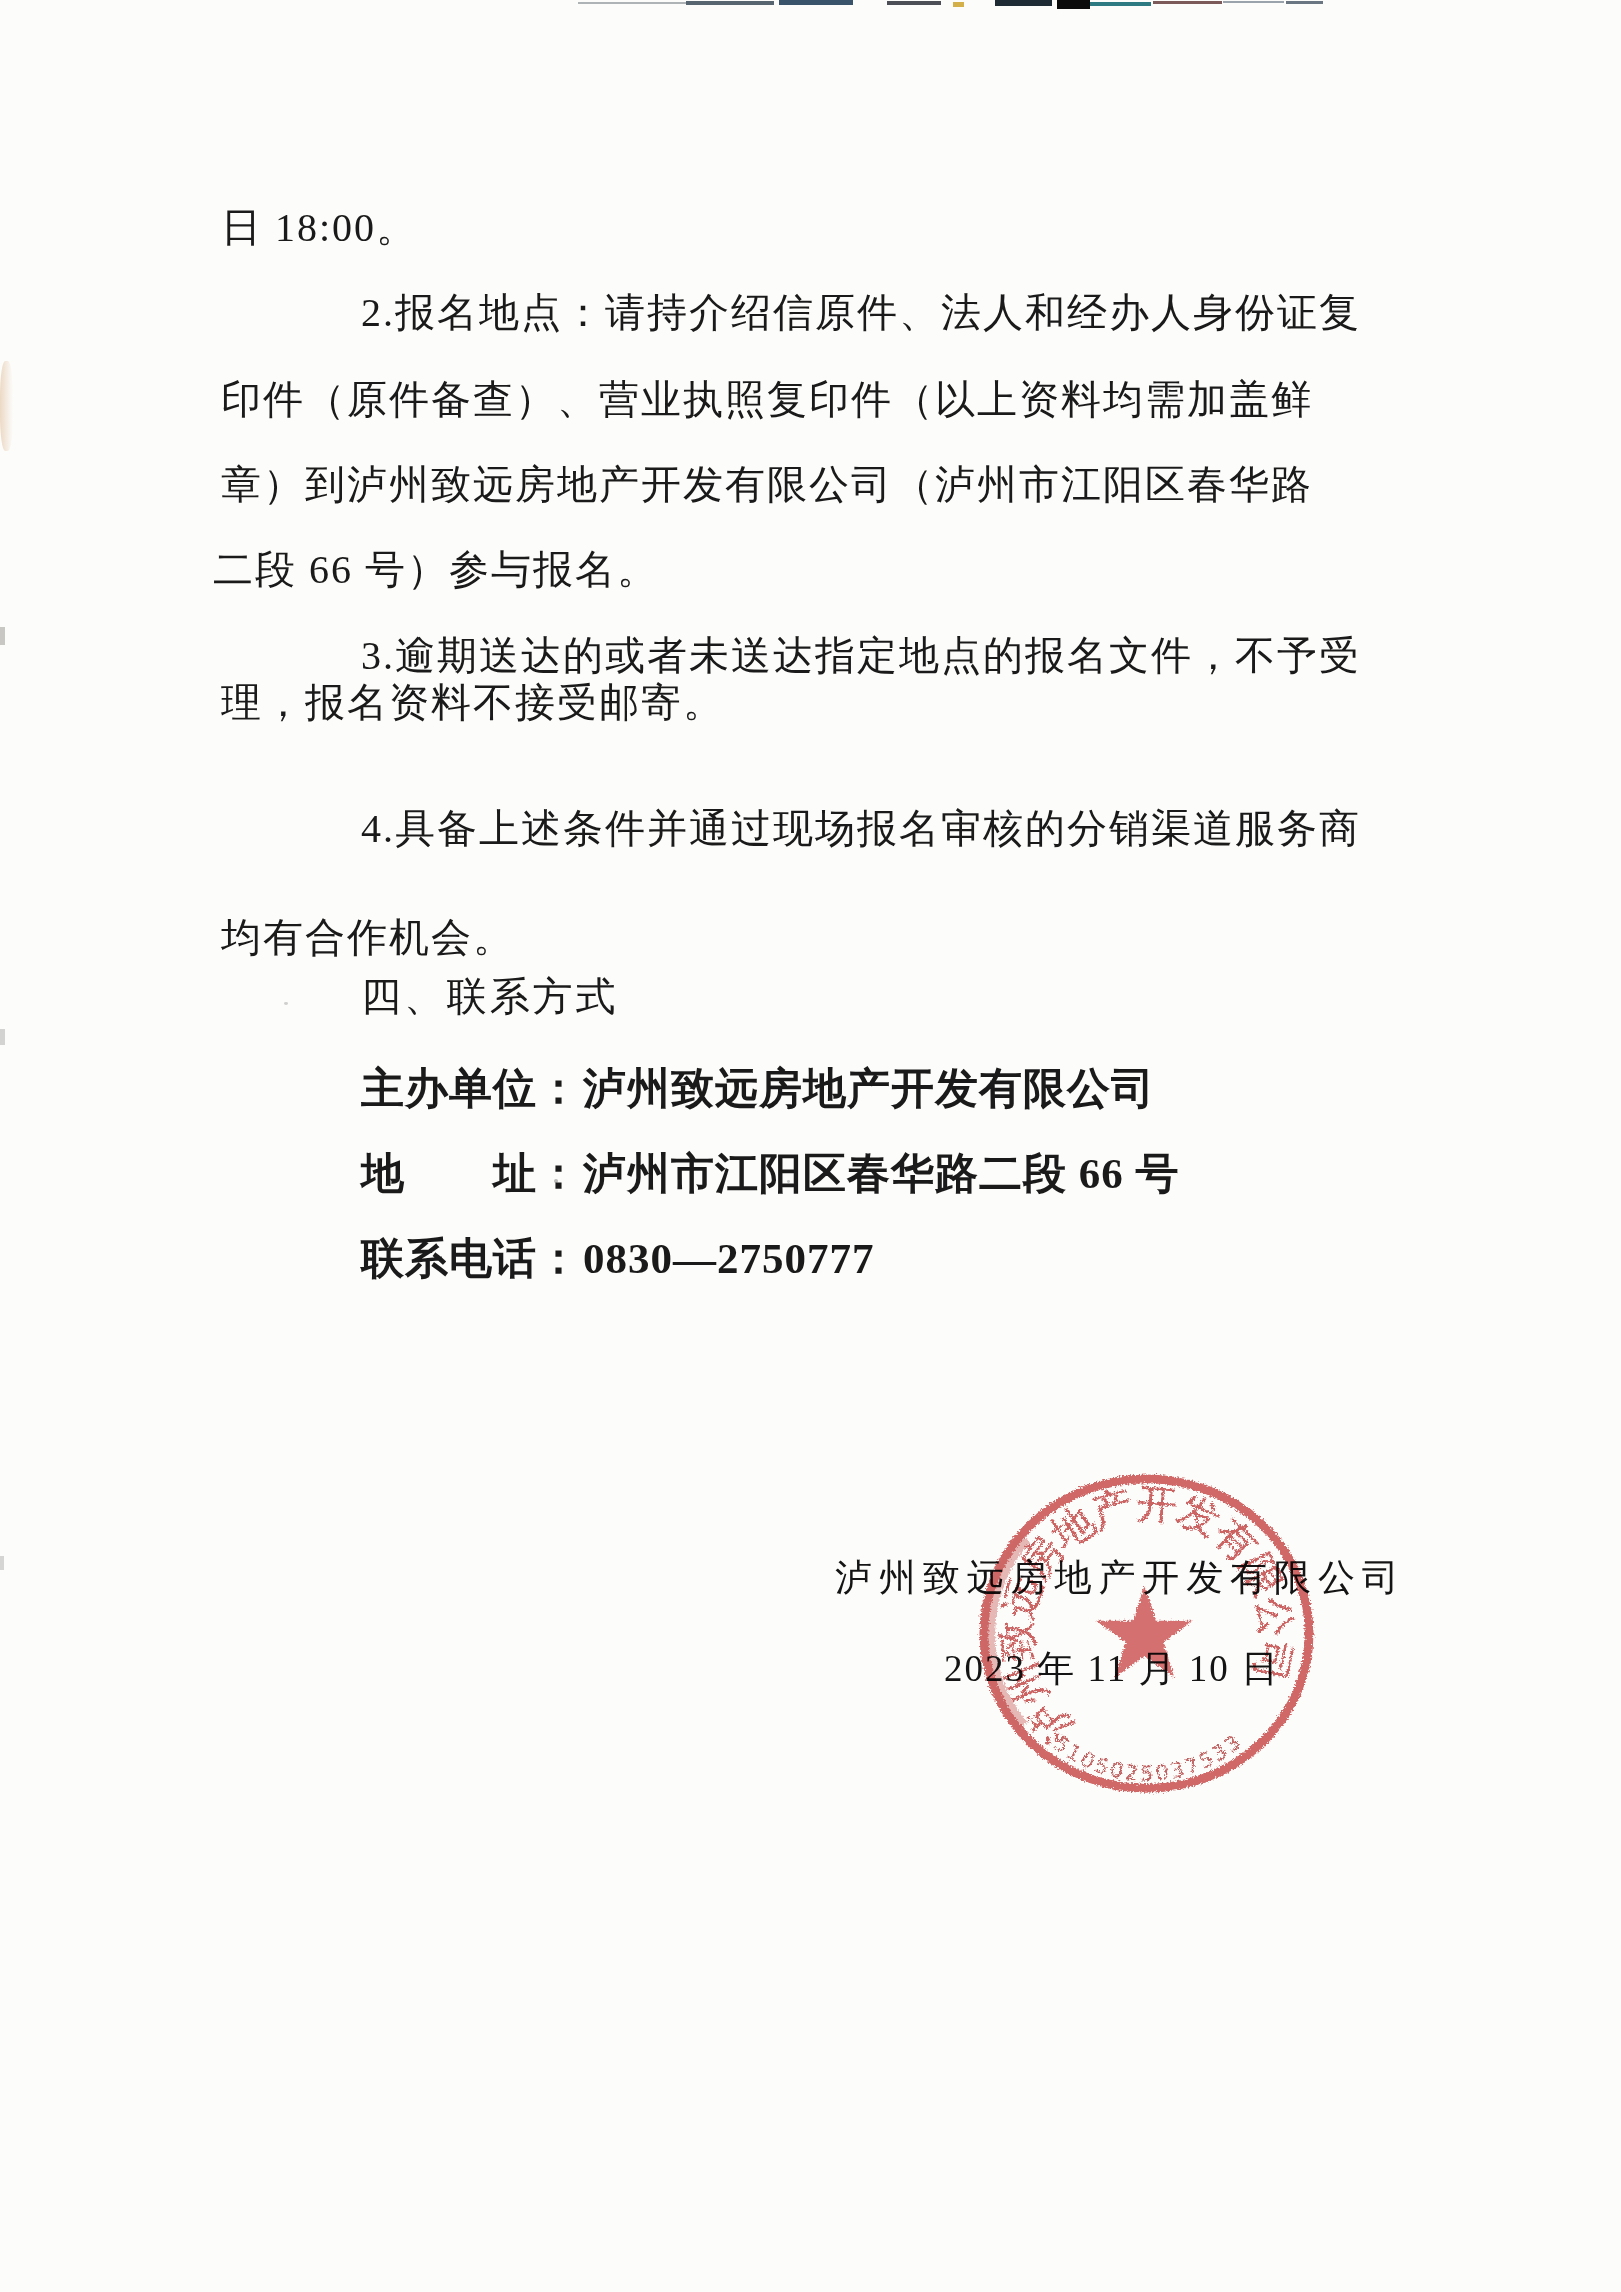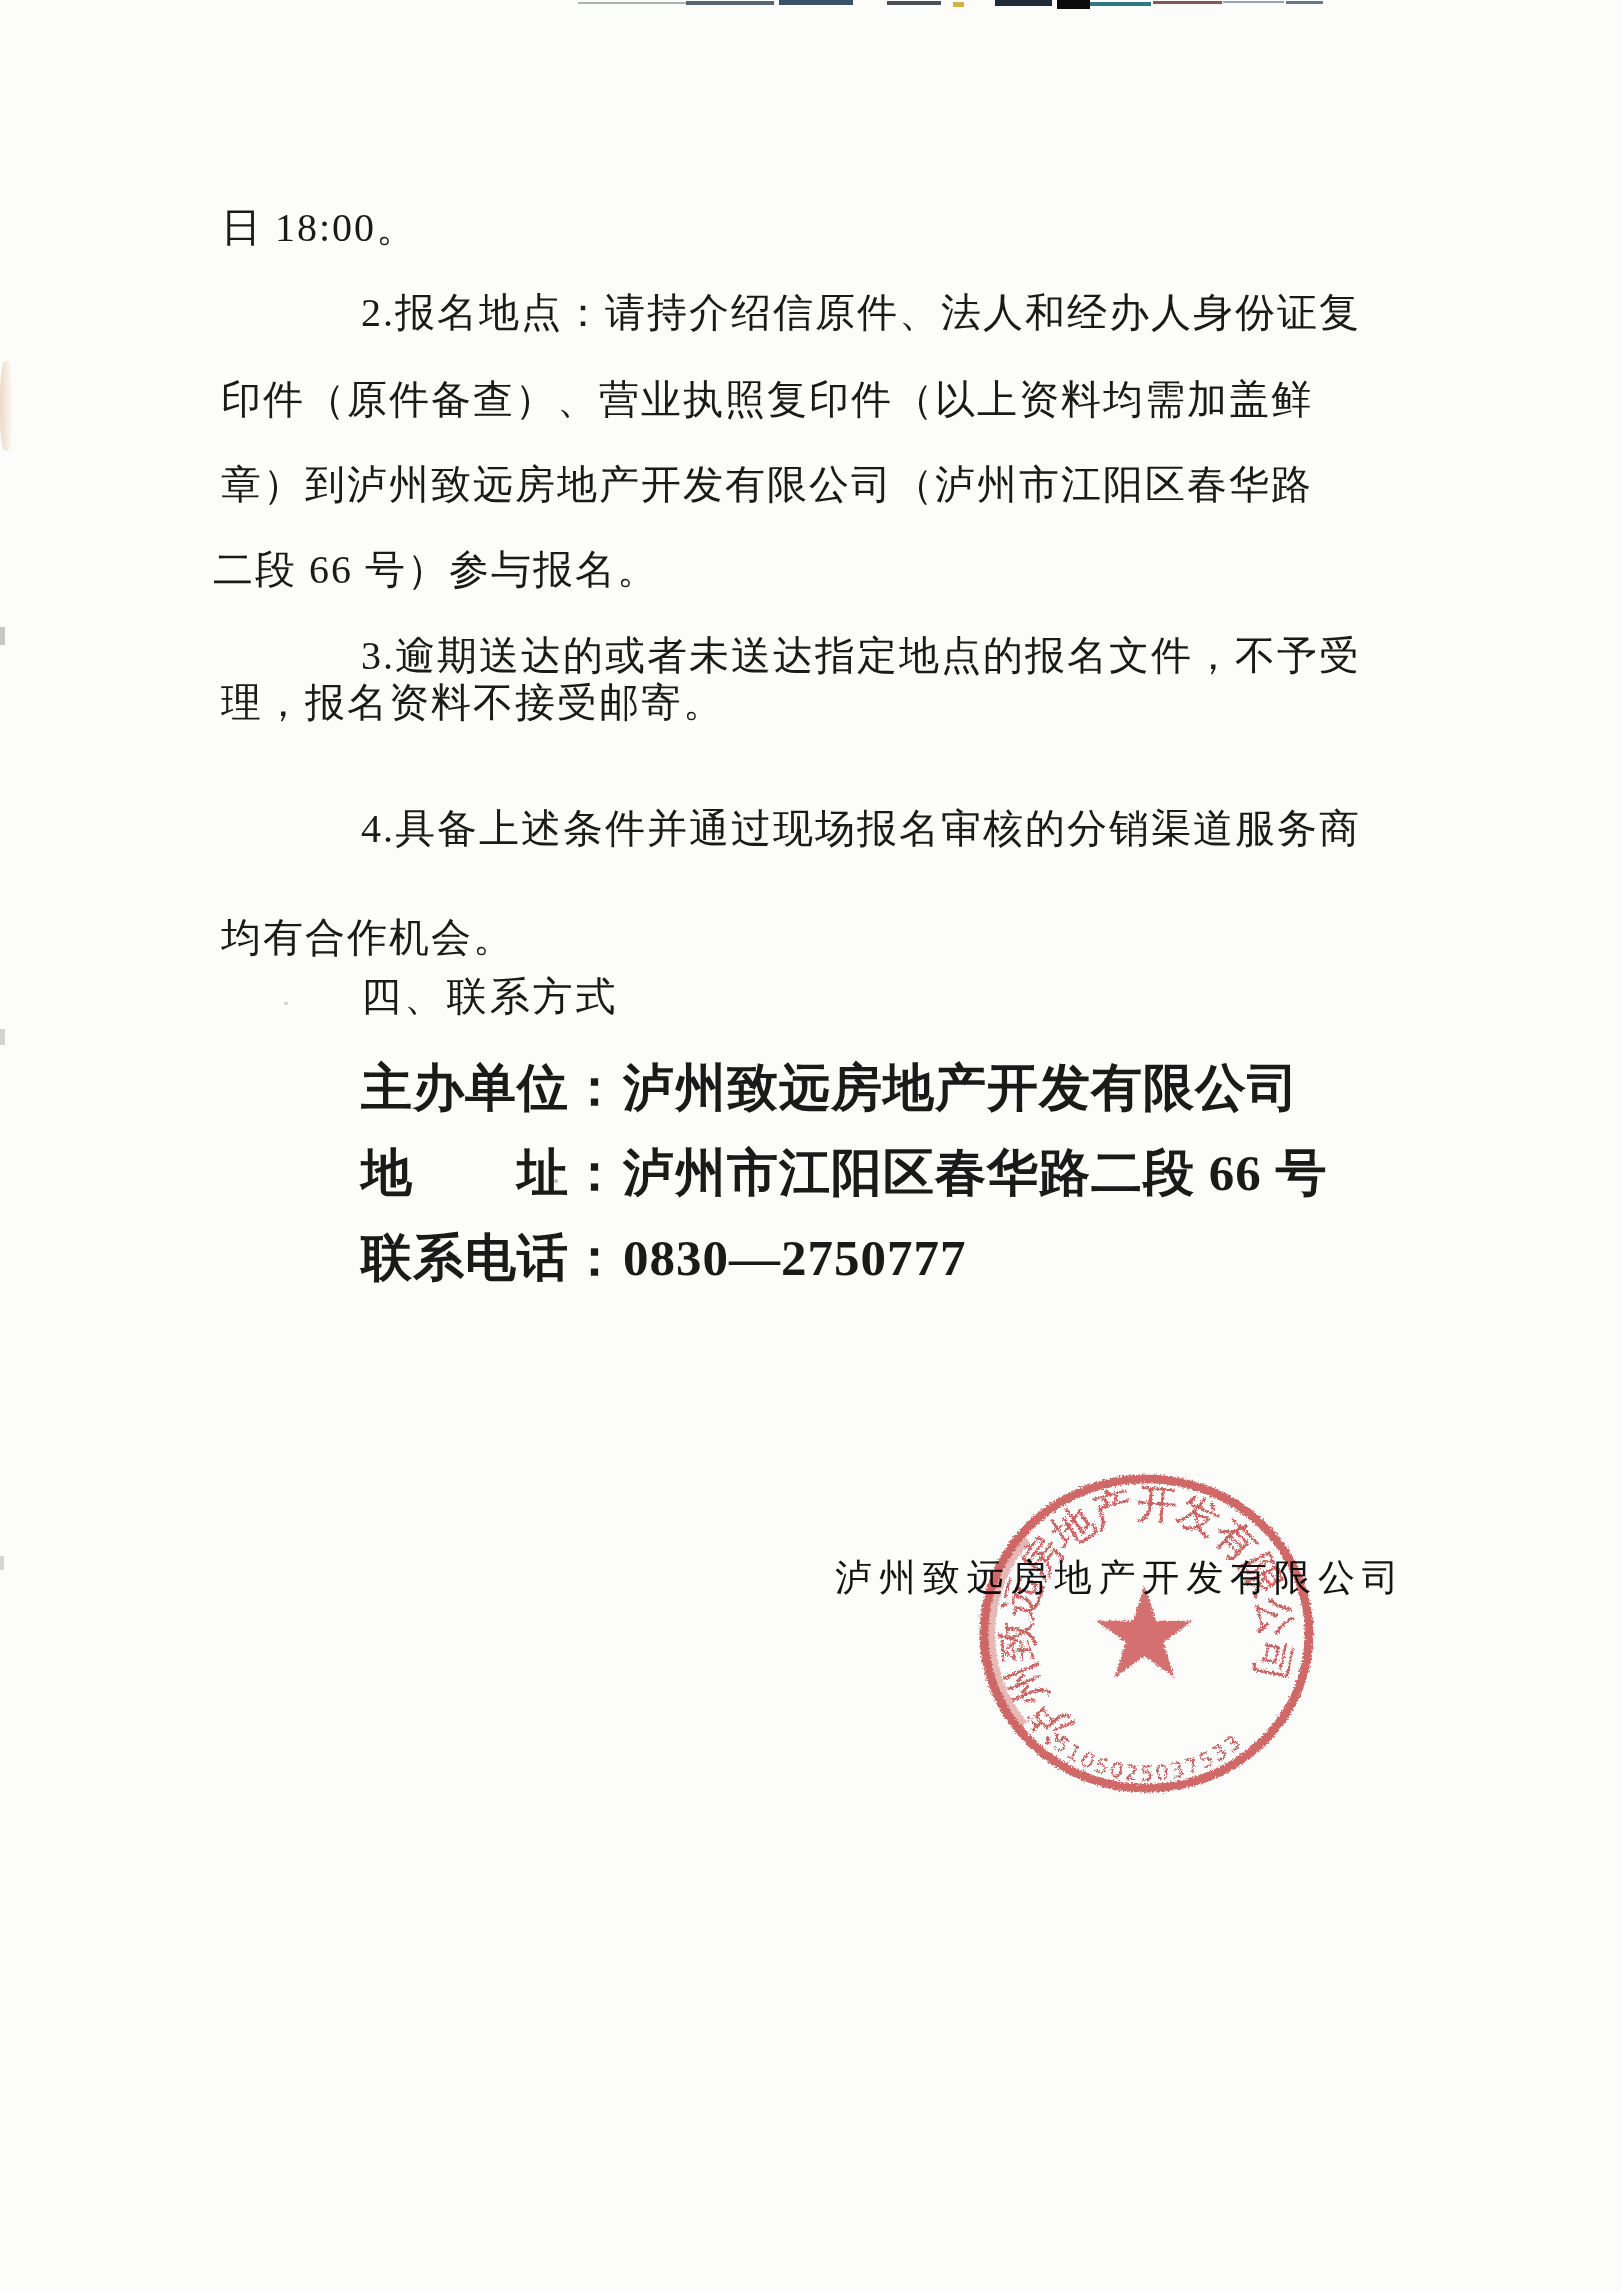--- a/index.html
+++ b/index.html
@@ -15,21 +15,21 @@
   }
   .line{
     position:absolute;
     font-size:40px;
     line-height:59px;
     letter-spacing:2px;
     white-space:nowrap;
     color:#1a1a1a;
   }
   .heading{font-weight:400;letter-spacing:2.9px;}
-  .contact{font-size:51px;font-weight:600;letter-spacing:1px;}
+  .contact{font-size:43px;font-weight:600;letter-spacing:1px;}
   .contact .lbl{margin-right:2px;}
   .sig{
     position:absolute;
     white-space:nowrap;
     color:#141414;
   }
   .sig-company{font-size:37px;letter-spacing:6.9px;}
   .sig-date{font-size:37px;letter-spacing:2px;}
   .seal-svg{
     position:absolute;
@@ -84,20 +84,21 @@
     </div>
     <div class="line contact" style="left:361px;top:1144px">
       <span class="lbl">地　　址：</span><span>泸州市江阳区春华路二段 66 号</span>
     </div>
     <div class="line contact" style="left:361px;top:1229px">
       <span class="lbl">联系电话：</span><span>0830—2750777</span>
     </div>
   </main>
 
   <div class="sig sig-company" style="left:835px;top:1553px">泸州致远房地产开发有限公司</div>
+  <div class="sig sig-date" style="left:944px;top:1644px">2023 年 11 月 10 日</div>
 
   <svg class="seal-svg" viewBox="950 1450 440 440" xmlns="http://www.w3.org/2000/svg">
     <defs>
       <filter id="stampTex" x="-20%" y="-20%" width="140%" height="140%">
         <feTurbulence type="fractalNoise" baseFrequency="0.55" numOctaves="2" seed="7" result="n"></feTurbulence>
         <feDisplacementMap in="SourceGraphic" in2="n" scale="6" xChannelSelector="R" yChannelSelector="G"></feDisplacementMap>
       </filter>
       <path id="sealArcTop" d="M 1098 1761 A 118 118 0 1 1 1242 1761" fill="none"></path>
       <path id="sealArcBot" d="M 1070.6 1779.3 A 150 150 0 0 0 1269.4 1779.3" fill="none"></path>
     </defs>

